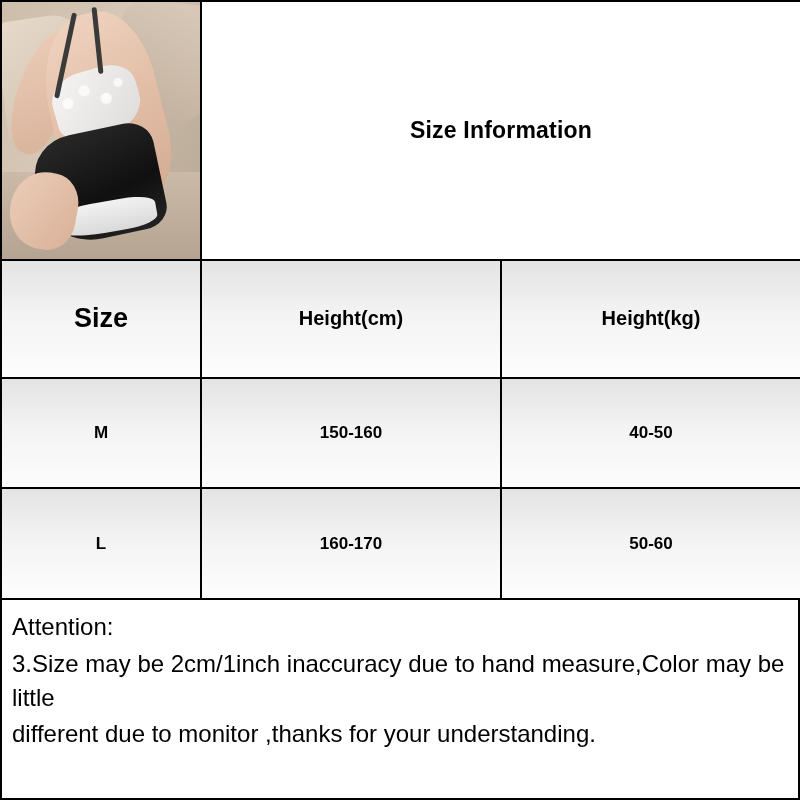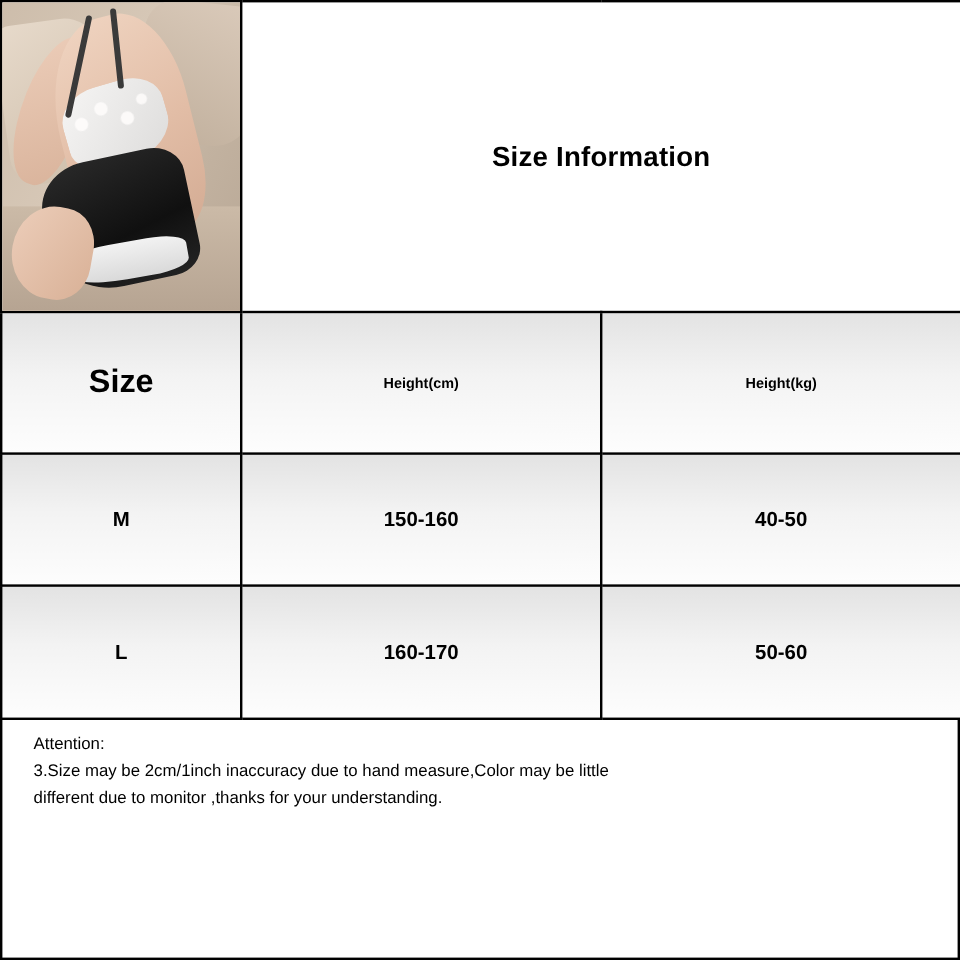--- a/index.html
+++ b/index.html
@@ -140,21 +140,21 @@
     color: #000000;
   }
 
   
   .hdr { height: 100px; }
   .hdr-size {
     font-size: 27px;
     font-weight: bold;
   }
   .hdr-col {
-    font-size: 12px;
+    font-size: 20px;
     font-weight: bold;
   }
 
   
   .data-row { height: 94px; }
   .cell-size {
     font-size: 17px;
     font-weight: bold;
   }
   .cell-val {
@@ -169,22 +169,22 @@
     top: 600px;
     width: 800px;
     height: 200px;
     box-sizing: border-box;
     border: 2px solid #000000;
     border-top: none;
     background: #ffffff;
     padding: 10px 8px 0 10px;
   }
   .attention p {
-    margin: 0 0 2px 16px;
-    font-size: 14px;
+    margin: 0 0 2px 0;
+    font-size: 24px;
     line-height: 1.42;
     color: #000000;
     white-space: pre-wrap;
   }
   .att-title { margin-bottom: 3px !important; }
 </style>
 </head>
 <body>
 
 <div class="page">

